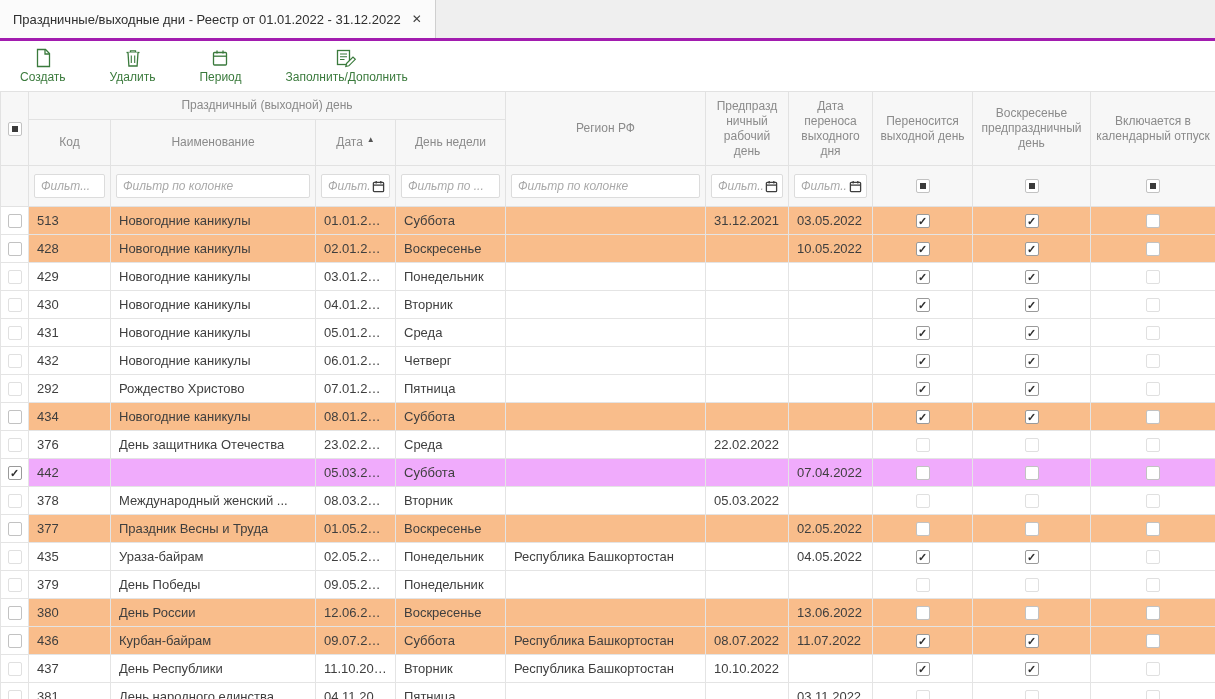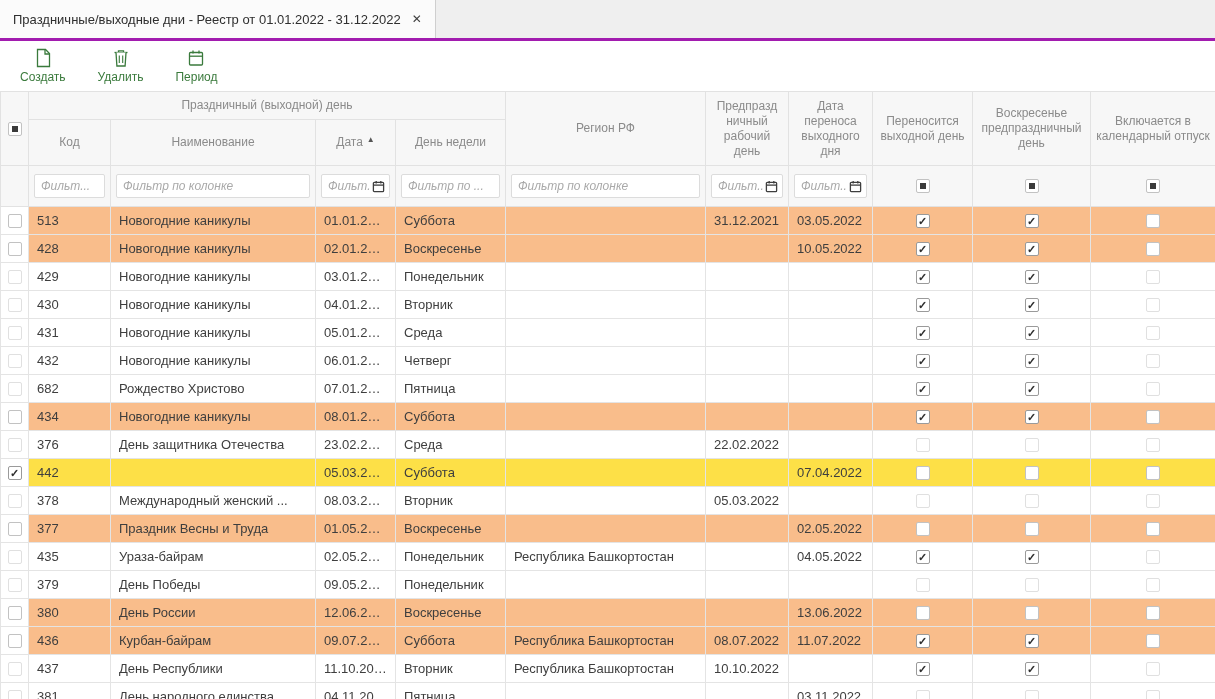--- a/index.html
+++ b/index.html
@@ -6,21 +6,21 @@
   html,body{width:1215px;height:699px}
   body{font-family:"Liberation Sans",sans-serif;background:#fff;overflow:hidden;font-size:13px;color:#3e3e3e}
 
   
   .tabbar{height:41px;background:#efefef;border-bottom:3px solid #a21caf;display:flex;align-items:stretch}
   .tab{display:flex;align-items:center;padding:0 13px;background:#fbfbfb;border-right:1px solid #cfcfcf;font-size:13px;color:#2f2f2f;cursor:pointer}
   .tab-title{white-space:nowrap}
   .tab-close{margin-left:11px;color:#3e3e3e;font-size:12px;cursor:pointer}
 
   
-  .toolbar{height:50px;display:flex;align-items:center;gap:24px;padding:0 16px;background:#fff}
+  .toolbar{height:50px;display:flex;align-items:center;gap:36px;padding:0 16px;background:#fff}
   .tb-btn{display:flex;flex-direction:column;align-items:center;gap:2px;background:none;border:none;cursor:pointer;font-family:inherit;padding:2px 4px}
   .tb-label{font-size:12px;color:#3a7a3c;white-space:nowrap}
   .tb-icon{height:20px;display:flex;align-items:center}
 
   
   table{width:1215px;border-collapse:collapse;table-layout:fixed}
   thead th,thead td{background:#f7f7f7;border:1px solid #e2e2e2;font-weight:normal;color:#8b8b8b;font-size:12px;text-align:center;vertical-align:middle;padding:2px 3px;line-height:1.25;cursor:default}
   tr.h1 th{height:28px}
   tr.h2 th{height:46px}
   tr.hf td{height:34px;padding:8px 5px}
@@ -29,21 +29,21 @@
   .flt{width:100%;height:24px;border:1px solid #dcdcdc;border-radius:2px;background:#fff;font-family:inherit;font-size:12px;color:#555;padding:0 6px;font-style:italic;outline:none}
   .flt::placeholder{color:#a9a9a9;font-style:italic}
   .fltd{display:flex;align-items:center;width:100%;height:24px;border:1px solid #dcdcdc;border-radius:2px;background:#fff;padding:0 4px 0 6px;gap:2px}
   .fltd input{flex:1;width:0;border:none;outline:none;background:transparent;font-family:inherit;font-size:12px;font-style:italic;color:#555}
   .fltd input::placeholder{color:#a9a9a9}
   .fltd svg{flex:0 0 auto}
 
   tbody td{height:28px;border:1px solid #e4e4e4;padding:0 8px;white-space:nowrap;overflow:hidden;text-overflow:ellipsis;background:#fff}
   tbody tr{cursor:pointer}
   tr.weekend td{background:#f9bd8b}
-  tr.selected td{background:#fde047}
+  tr.selected td{background:#f0abfc}
   tr.weekend td.c-sel,tr.selected td.c-sel{background:#fff}
   td.c-sel,td.c-cb{text-align:center;padding:0}
 
   .cb{display:inline-block;width:14px;height:14px;border:1px solid #c2c2c2;border-radius:2px;background:#fff;font-size:11px;font-weight:bold;line-height:12px;text-align:center;color:#2f2f2f;vertical-align:middle;position:relative;cursor:pointer}
   .cb.checked{border-color:#9a9a9a}
   .cb.ind::after{content:"";position:absolute;left:3px;top:3px;width:6px;height:6px;background:#3a3a3a}
   tbody tr.plain .cb:not(.checked){border-color:#e0e0e0}
 </style>
 </head>
 <body>
@@ -78,20 +78,30 @@
   </button>
   <button class="tb-btn">
     <span class="tb-icon">
       <svg width="20" height="20" viewBox="0 0 20 20">
           <rect x="3.5" y="4.5" width="13" height="12.5" rx="1" fill="#fff" stroke="#3a7a3c" stroke-width="1.3"></rect>
           <path d="M3.5 8.2h13" fill="none" stroke="#3a7a3c" stroke-width="1.3"></path>
           <path d="M7 2.6v3M13 2.6v3" fill="none" stroke="#3a7a3c" stroke-width="1.3"></path>
         </svg>
     </span>
     <span class="tb-label">Период</span>
+  </button>
+  <button class="tb-btn">
+    <span class="tb-icon">
+      <svg width="23" height="20" viewBox="0 0 23 20">
+          <rect x="2.5" y="2.5" width="12" height="14" fill="#fff" stroke="#3a7a3c" stroke-width="1.3"></rect>
+          <path d="M5 6h7M5 8.8h7M5 11.5h4.5" fill="none" stroke="#3a7a3c" stroke-width="1.1"></path>
+          <path d="M11.5 15.5l6.5-6.5 2.3 2.3-6.5 6.5-3 .7z" fill="#fff" stroke="#3a7a3c" stroke-width="1.2"></path>
+        </svg>
+    </span>
+    <span class="tb-label">Заполнить/Дополнить</span>
   </button>
 </div>
 
 <table>
   <colgroup>
     <col style="width:28px">
       <col style="width:82px">
       <col style="width:205px">
       <col style="width:80px">
       <col style="width:110px">
@@ -236,21 +246,21 @@
         <td>Четверг</td>
         <td></td>
         <td></td>
         <td></td>
         <td class="c-cb"><span class="cb checked">✓</span></td>
         <td class="c-cb"><span class="cb checked">✓</span></td>
         <td class="c-cb"><span class="cb"></span></td>
       </tr>
       <tr class="plain">
         <td class="c-sel"><span class="cb"></span></td>
-        <td>682</td>
+        <td>292</td>
         <td>Рождество Христово</td>
         <td>07.01.2022</td>
         <td>Пятница</td>
         <td></td>
         <td></td>
         <td></td>
         <td class="c-cb"><span class="cb checked">✓</span></td>
         <td class="c-cb"><span class="cb checked">✓</span></td>
         <td class="c-cb"><span class="cb"></span></td>
       </tr>

